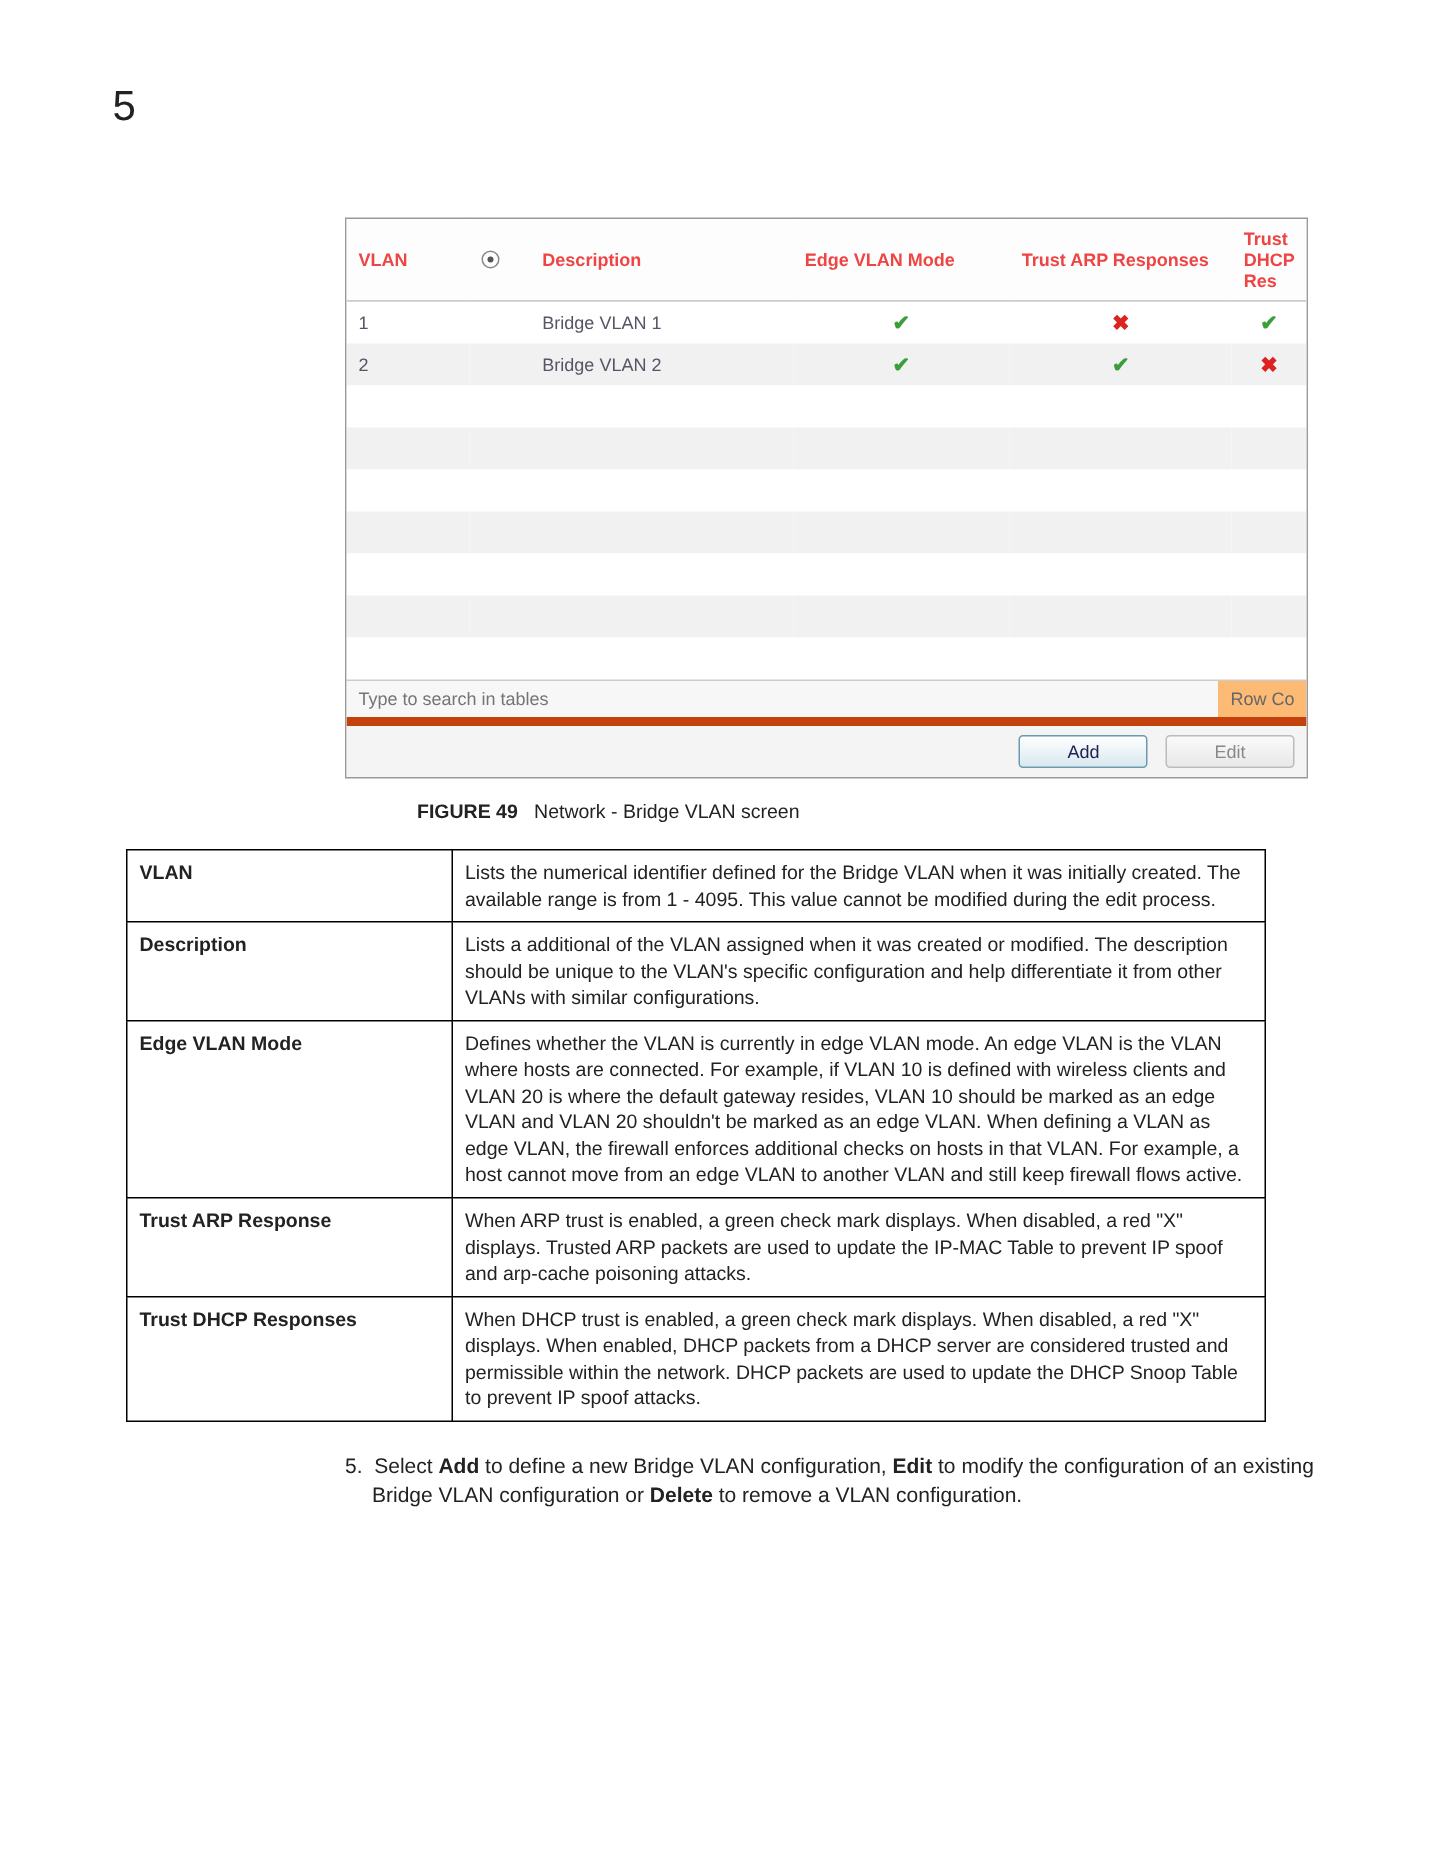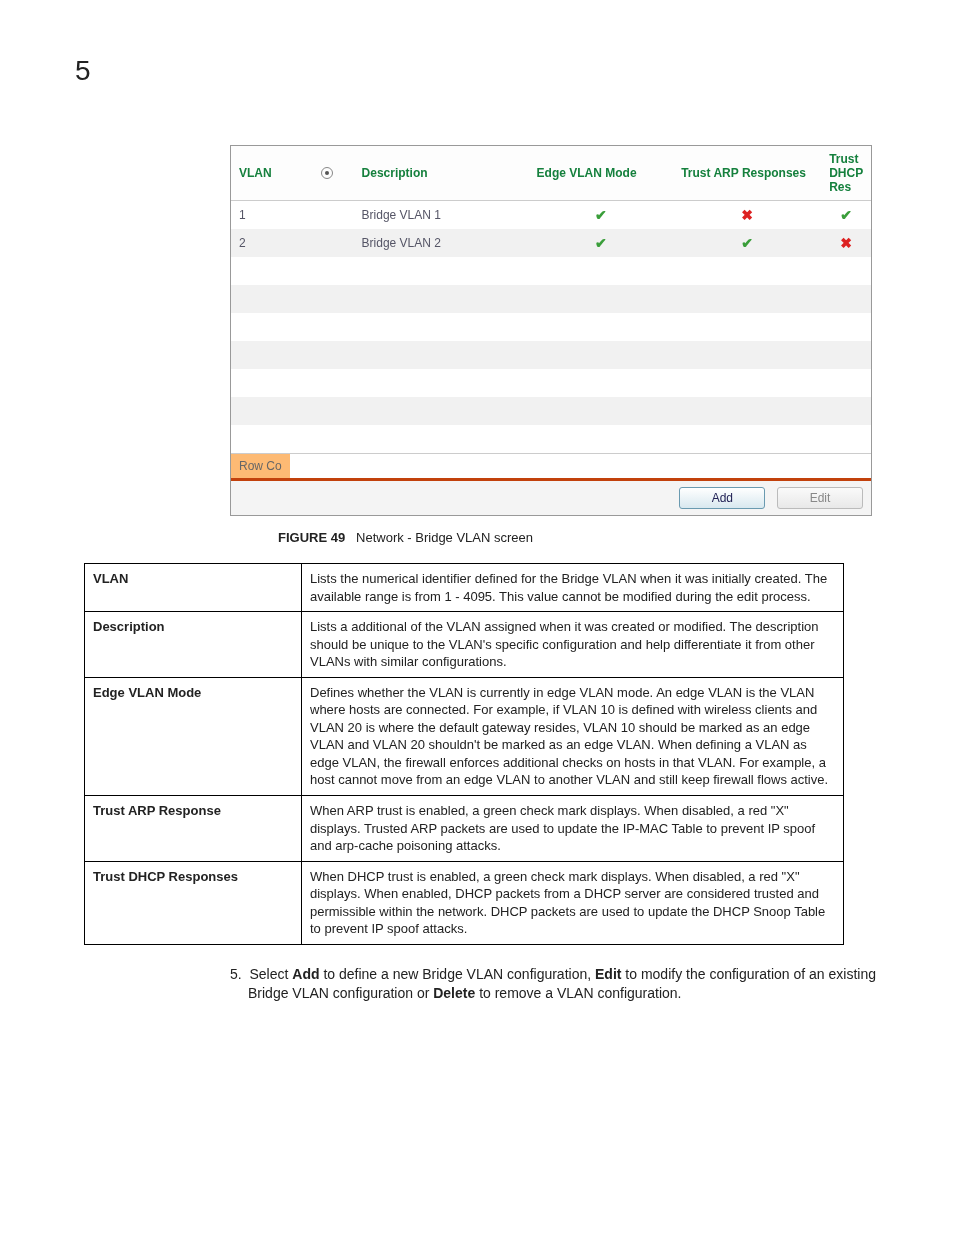--- a/index.html
+++ b/index.html
@@ -35,21 +35,21 @@
     overflow: hidden;
   }
   .ui-table {
     width: 100%;
     border-collapse: collapse;
     font-size: 12px;
   }
   .ui-table th {
     text-align: left;
     font-weight: bold;
-    color: #15803d;
+    color: #ef4444;
     padding: 6px 8px;
     border-bottom: 1px solid #ccc;
     background: #fdfdfd;
   }
   .ui-table td {
     padding: 5px 8px;
     height: 18px;
     color: #556;
   }
   .ui-table td.center { text-align: center; }
@@ -89,21 +89,21 @@
   .ui-rowcount {
     padding: 5px 8px;
     color: #666;
     white-space: nowrap;
     background:#fdba74;
   }
   .ui-buttons {
     background: #f4f4f4;
     padding: 6px 8px;
     text-align: right;
-    border-top: 3px solid #c2410c;
+    border-top: 6px solid #c2410c;
   }
   .ui-btn {
     display: inline-block;
     min-width: 60px;
     text-align: center;
     padding: 3px 12px;
     margin-left: 8px;
     font-size: 12px;
     border: 1px solid #8aa;
     border-radius: 3px;
@@ -247,20 +247,21 @@
               <td></td>
               <td></td>
               <td></td>
               <td></td>
               <td></td>
               <td></td>
             </tr>
         </tbody>
       </table>
       <div class="ui-search-row">
+        <input class="ui-search-input" placeholder="Type to search in tables" style="">
         <div class="ui-rowcount">Row Co</div>
       </div>
       <div class="ui-buttons">
         <span class="ui-btn primary">Add</span>
         <span class="ui-btn disabled">Edit</span>
       </div>
     </div>
   </div>
 
   <div class="figure-caption">

